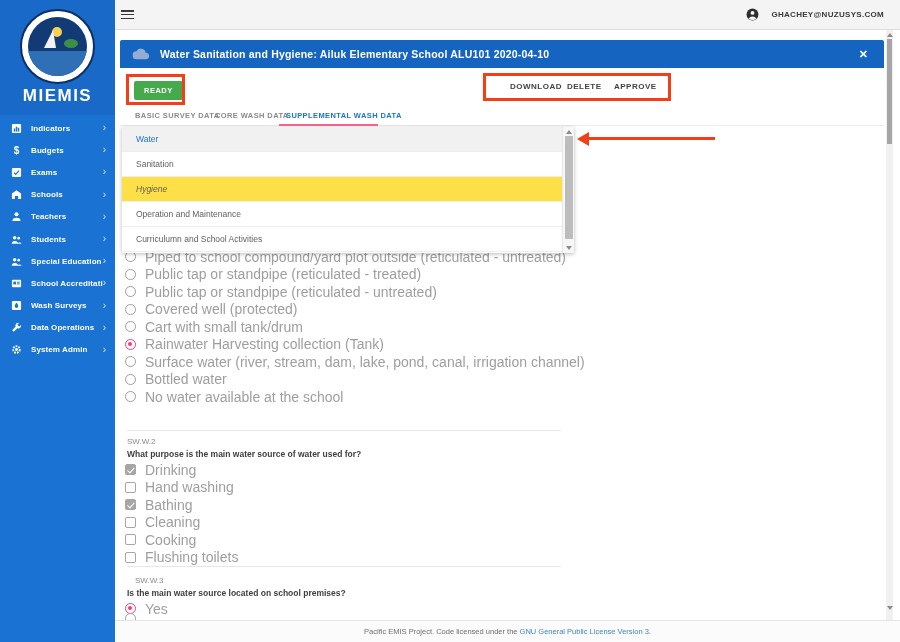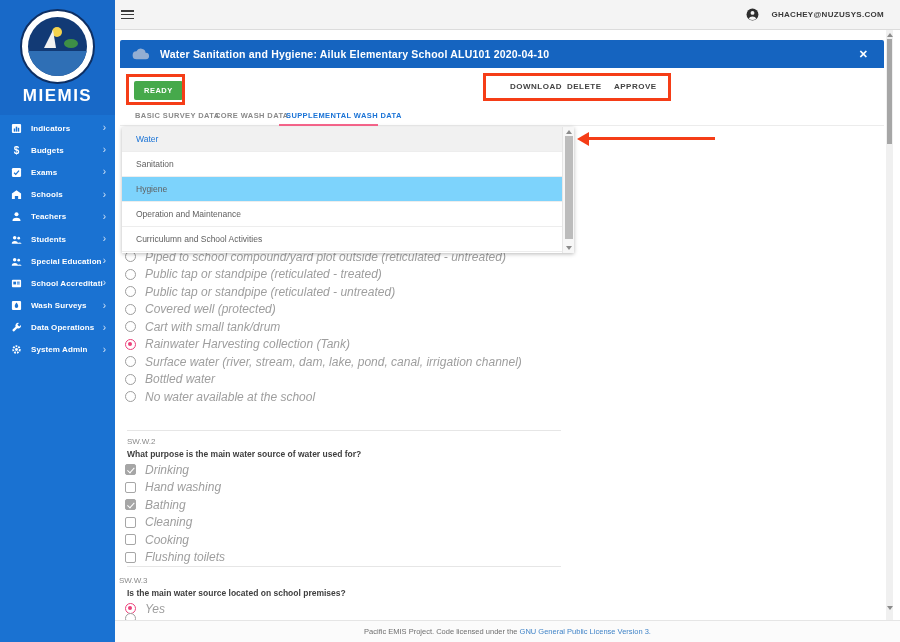--- a/index.html
+++ b/index.html
@@ -62,37 +62,37 @@
   .tab-0 { left:15px; } .tab-1 { left:95px; } .tab-2 { left:166px; }
   .tab.active { color:#1a73d6; }
   .tab-underline { position:absolute; left:159px; top:19px; width:99px; height:2px; background:#f8668c; }
 
   
   .dropdown { position:absolute; left:122px; top:127px; width:452px; height:126px; background:#fff;
     box-shadow:0 1px 4px rgba(0,0,0,.28); z-index:5; }
   .dd-item { height:25px; line-height:25px; padding-left:14px; font-size:8.5px; color:#5f5f5f;
     border-bottom:1px solid #ededed; cursor:pointer; background:#fff; }
   .dd-item.dd-sel { color:#1a73d6; background:#f1f1f1; }
-  .dd-item.dd-hl { background:#7dd3fc; }
+  .dd-item.dd-hl { background:#fde047;font-style:italic; }
   .dd-scroll { position:absolute; right:0; top:0; width:12px; height:126px; background:#f7f7f7;
     border-left:1px solid #e6e6e6; }
   .dd-thumb { position:absolute; left:2px; top:9px; width:8px; height:103px; background:#bcbcbc; cursor:grab; }
   .tri-up { position:absolute; left:3px; top:3px; width:0; height:0;
     border-left:3px solid transparent; border-right:3px solid transparent; border-bottom:4px solid #8b8b8b; }
   .tri-down { position:absolute; left:3px; bottom:3px; width:0; height:0;
     border-left:3px solid transparent; border-right:3px solid transparent; border-top:4px solid #8b8b8b; }
 
   .ann-arrow { position:absolute; top:137px; left:577px; width:140px; height:7px; z-index:9; }
   .ann-arrow .shaft { position:absolute; left:8px; top:2px; width:130px; height:3px; background:#f53d17; }
   .ann-arrow .head { position:absolute; left:0; top:-3.5px; width:0; height:0;
     border-top:7px solid transparent; border-bottom:7px solid transparent; border-right:12px solid #f53d17; }
 
   
   .opt { display:flex; align-items:center; height:17.5px; gap:9px; }
-  .opt-label { font-size:12px; color:#9e9e9e; white-space:nowrap;font-style:italic; }
+  .opt-label { font-size:14px; color:#9e9e9e; white-space:nowrap; }
   .radio { width:11px; height:11px; border:1.5px solid #9e9e9e; border-radius:50%; flex:none;
     position:relative; cursor:pointer; background:#fff; }
   .radio.sel { border-color:#ec407a; }
   .radio.sel::after { content:""; position:absolute; left:2px; top:2px; width:4px; height:4px;
     border-radius:50%; background:#ec407a; }
   .cb { width:11px; height:11px; border:1.5px solid #a6a6a6; border-radius:2px; flex:none;
     position:relative; cursor:pointer; background:#fff; }
   .cb.chk { background:#a6a6a6; }
   .cb.chk::after { content:""; position:absolute; left:2.6px; top:0.4px; width:3px; height:5.6px;
     border:solid #fff; border-width:0 1.5px 1.5px 0; transform:rotate(42deg); }
@@ -390,21 +390,21 @@
           <span class="opt-label">Cooking</span>
         </div>
       <div class="opt">
           <span class="cb"></span>
           <span class="opt-label">Flushing toilets</span>
         </div>
     </div>
 
     <div class="divider div-2" style="left:12px; top:536px;"></div>
 
-    <div class="q-code q3-code" style="left:4px; top:546px;">SW.W.3</div>
+    <div class="q-code q3-code" style="left:20px; top:546px;">SW.W.3</div>
     <div class="q-text q3-text" style="left:12px; top:558px;">Is the main water source located on school premises?</div>
     <div class="q3-list" style="left:10px; top:570px;">
       <div class="opt">
           <span class="radio sel"></span>
           <span class="opt-label">Yes</span>
         </div>
     </div>
     <div class="half-radio" style="left:10px; top:583px;">
       <span class="radio"></span>
     </div>

